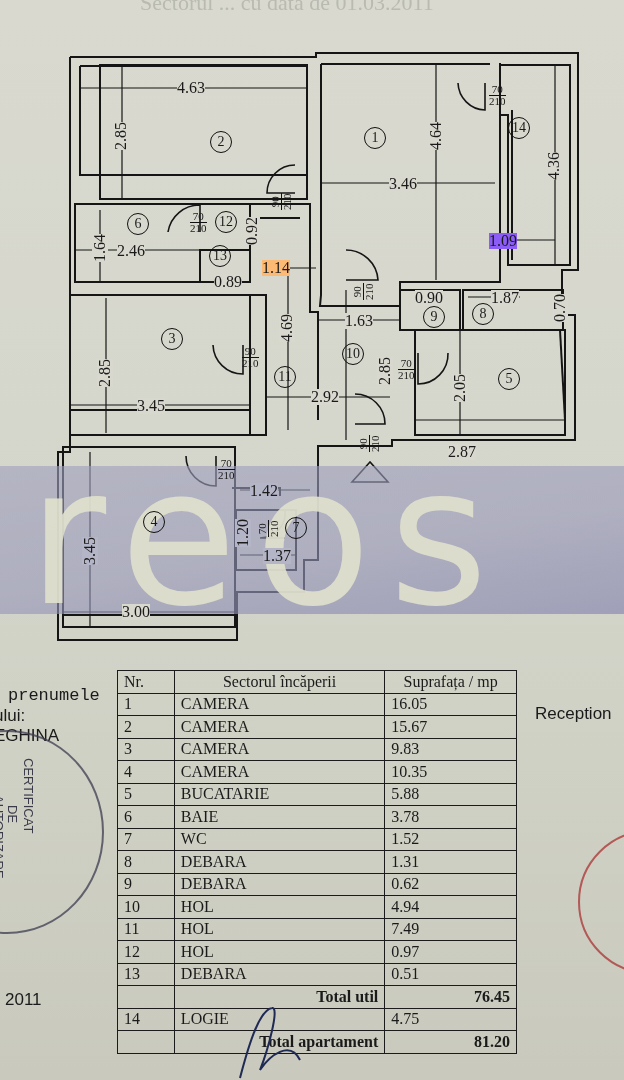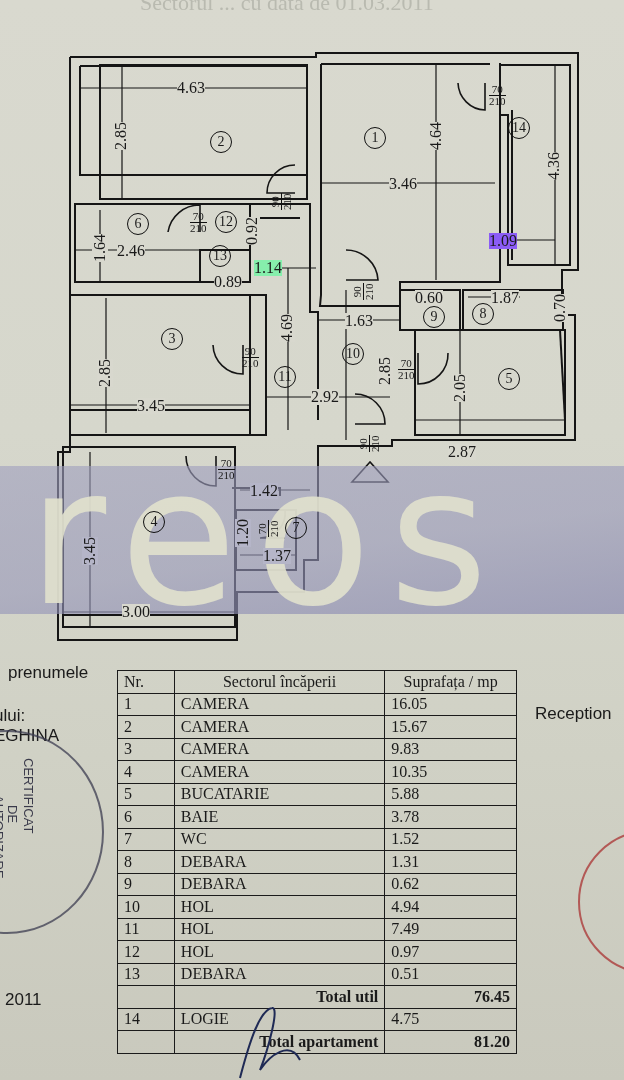--- a/index.html
+++ b/index.html
@@ -145,24 +145,24 @@
 <div class="circ" style="left:274px;top:366px;">11</div>
 <div class="circ" style="left:215px;top:211px;">12</div>
 <div class="circ" style="left:209px;top:245px;">13</div>
 <div class="circ" style="left:508px;top:117px;">14</div>
 
 <div class="lbl" style="left:177px;top:80px;background:#d8d8ce;">4.63</div>
 <div class="lbl" style="left:389px;top:176px;background:#d8d8ce;">3.46</div>
 <div class="lbl" style="left:489px;top:233px;background:#8b5cf6;">1.09</div>
 <div class="lbl" style="left:117px;top:243px;background:#d8d8ce;">2.46</div>
 <div class="lbl" style="left:214px;top:274px;background:#d8d8ce;">0.89</div>
-<div class="lbl" style="left:254px;top:260px;background:#86efac;">1.14</div>
+<div class="lbl" style="left:262px;top:260px;background:#fdba74;">1.14</div>
 <div class="lbl" style="left:137px;top:398px;background:#d8d8ce;">3.45</div>
 <div class="lbl" style="left:345px;top:313px;background:#d8d8ce;">1.63</div>
-<div class="lbl" style="left:415px;top:290px;background:#d8d8ce;">0.60</div>
+<div class="lbl" style="left:415px;top:290px;background:#d8d8ce;">0.90</div>
 <div class="lbl" style="left:491px;top:290px;background:#d8d8ce;">1.87</div>
 <div class="lbl" style="left:311px;top:389px;background:#d8d8ce;">2.92</div>
 <div class="lbl" style="left:448px;top:412px;background:#d8d8ce;margin-top:32px;">2.87</div>
 <div class="lbl" style="left:250px;top:483px;background:#b5b5c8;">1.42</div>
 <div class="lbl" style="left:263px;top:548px;background:#b5b5c8;">1.37</div>
 <div class="lbl" style="left:122px;top:604px;background:#d8d8ce;">3.00</div>
 
 <div class="lbl v" style="left:113px;top:150px;background:#d8d8ce;">2.85</div>
 <div class="lbl v" style="left:428px;top:150px;background:#d8d8ce;">4.64</div>
 <div class="lbl v" style="left:546px;top:180px;background:#d8d8ce;">4.36</div>
@@ -179,21 +179,21 @@
 <div class="frac" style="left:489px;top:84px;"><span class="t">70</span><span>210</span></div>
 <div class="frac v" style="left:270px;top:210px;"><span class="t">90</span><span>210</span></div>
 <div class="frac" style="left:190px;top:211px;"><span class="t">70</span><span>210</span></div>
 <div class="frac v" style="left:352px;top:300px;"><span class="t">90</span><span>210</span></div>
 <div class="frac" style="left:242px;top:346px;"><span class="t">90</span><span>210</span></div>
 <div class="frac" style="left:398px;top:358px;"><span class="t">70</span><span>210</span></div>
 <div class="frac v" style="left:358px;top:452px;"><span class="t">90</span><span>210</span></div>
 <div class="frac" style="left:218px;top:458px;"><span class="t">70</span><span>210</span></div>
 <div class="frac v" style="left:257px;top:537px;"><span class="t">70</span><span>210</span></div>
 
-<div class="side-text" style="left:8px;top:663px;">prenumele</div>
+<div class="side-text" style="left:8px;top:686px;font-family:Liberation Mono, monospace;">prenumele</div>
 <div class="side-text" style="left:-6px;top:706px;">ului:</div>
 <div class="side-text" style="left:-6px;top:726px;">EGHINA</div>
 <div class="side-text" style="left:5px;top:990px;">2011</div>
 
 <div class="stamp" style="left:-90px;top:730px;width:190px;height:200px;border:2px solid rgba(60,60,80,0.75);"></div>
 <div class="side-text" style="left:36px;top:758px;font-size:13px;color:#3a3a4a;transform:rotate(90deg);transform-origin:left top;">CERTIFICAT</div>
 <div class="side-text" style="left:20px;top:805px;font-size:13px;color:#3a3a4a;transform:rotate(90deg);transform-origin:left top;">DE</div>
 <div class="side-text" style="left:6px;top:795px;font-size:13px;color:#3a3a4a;transform:rotate(90deg);transform-origin:left top;">AUTORIZARE</div>
 
 <div class="side-text" style="left:535px;top:704px;">Reception</div>

